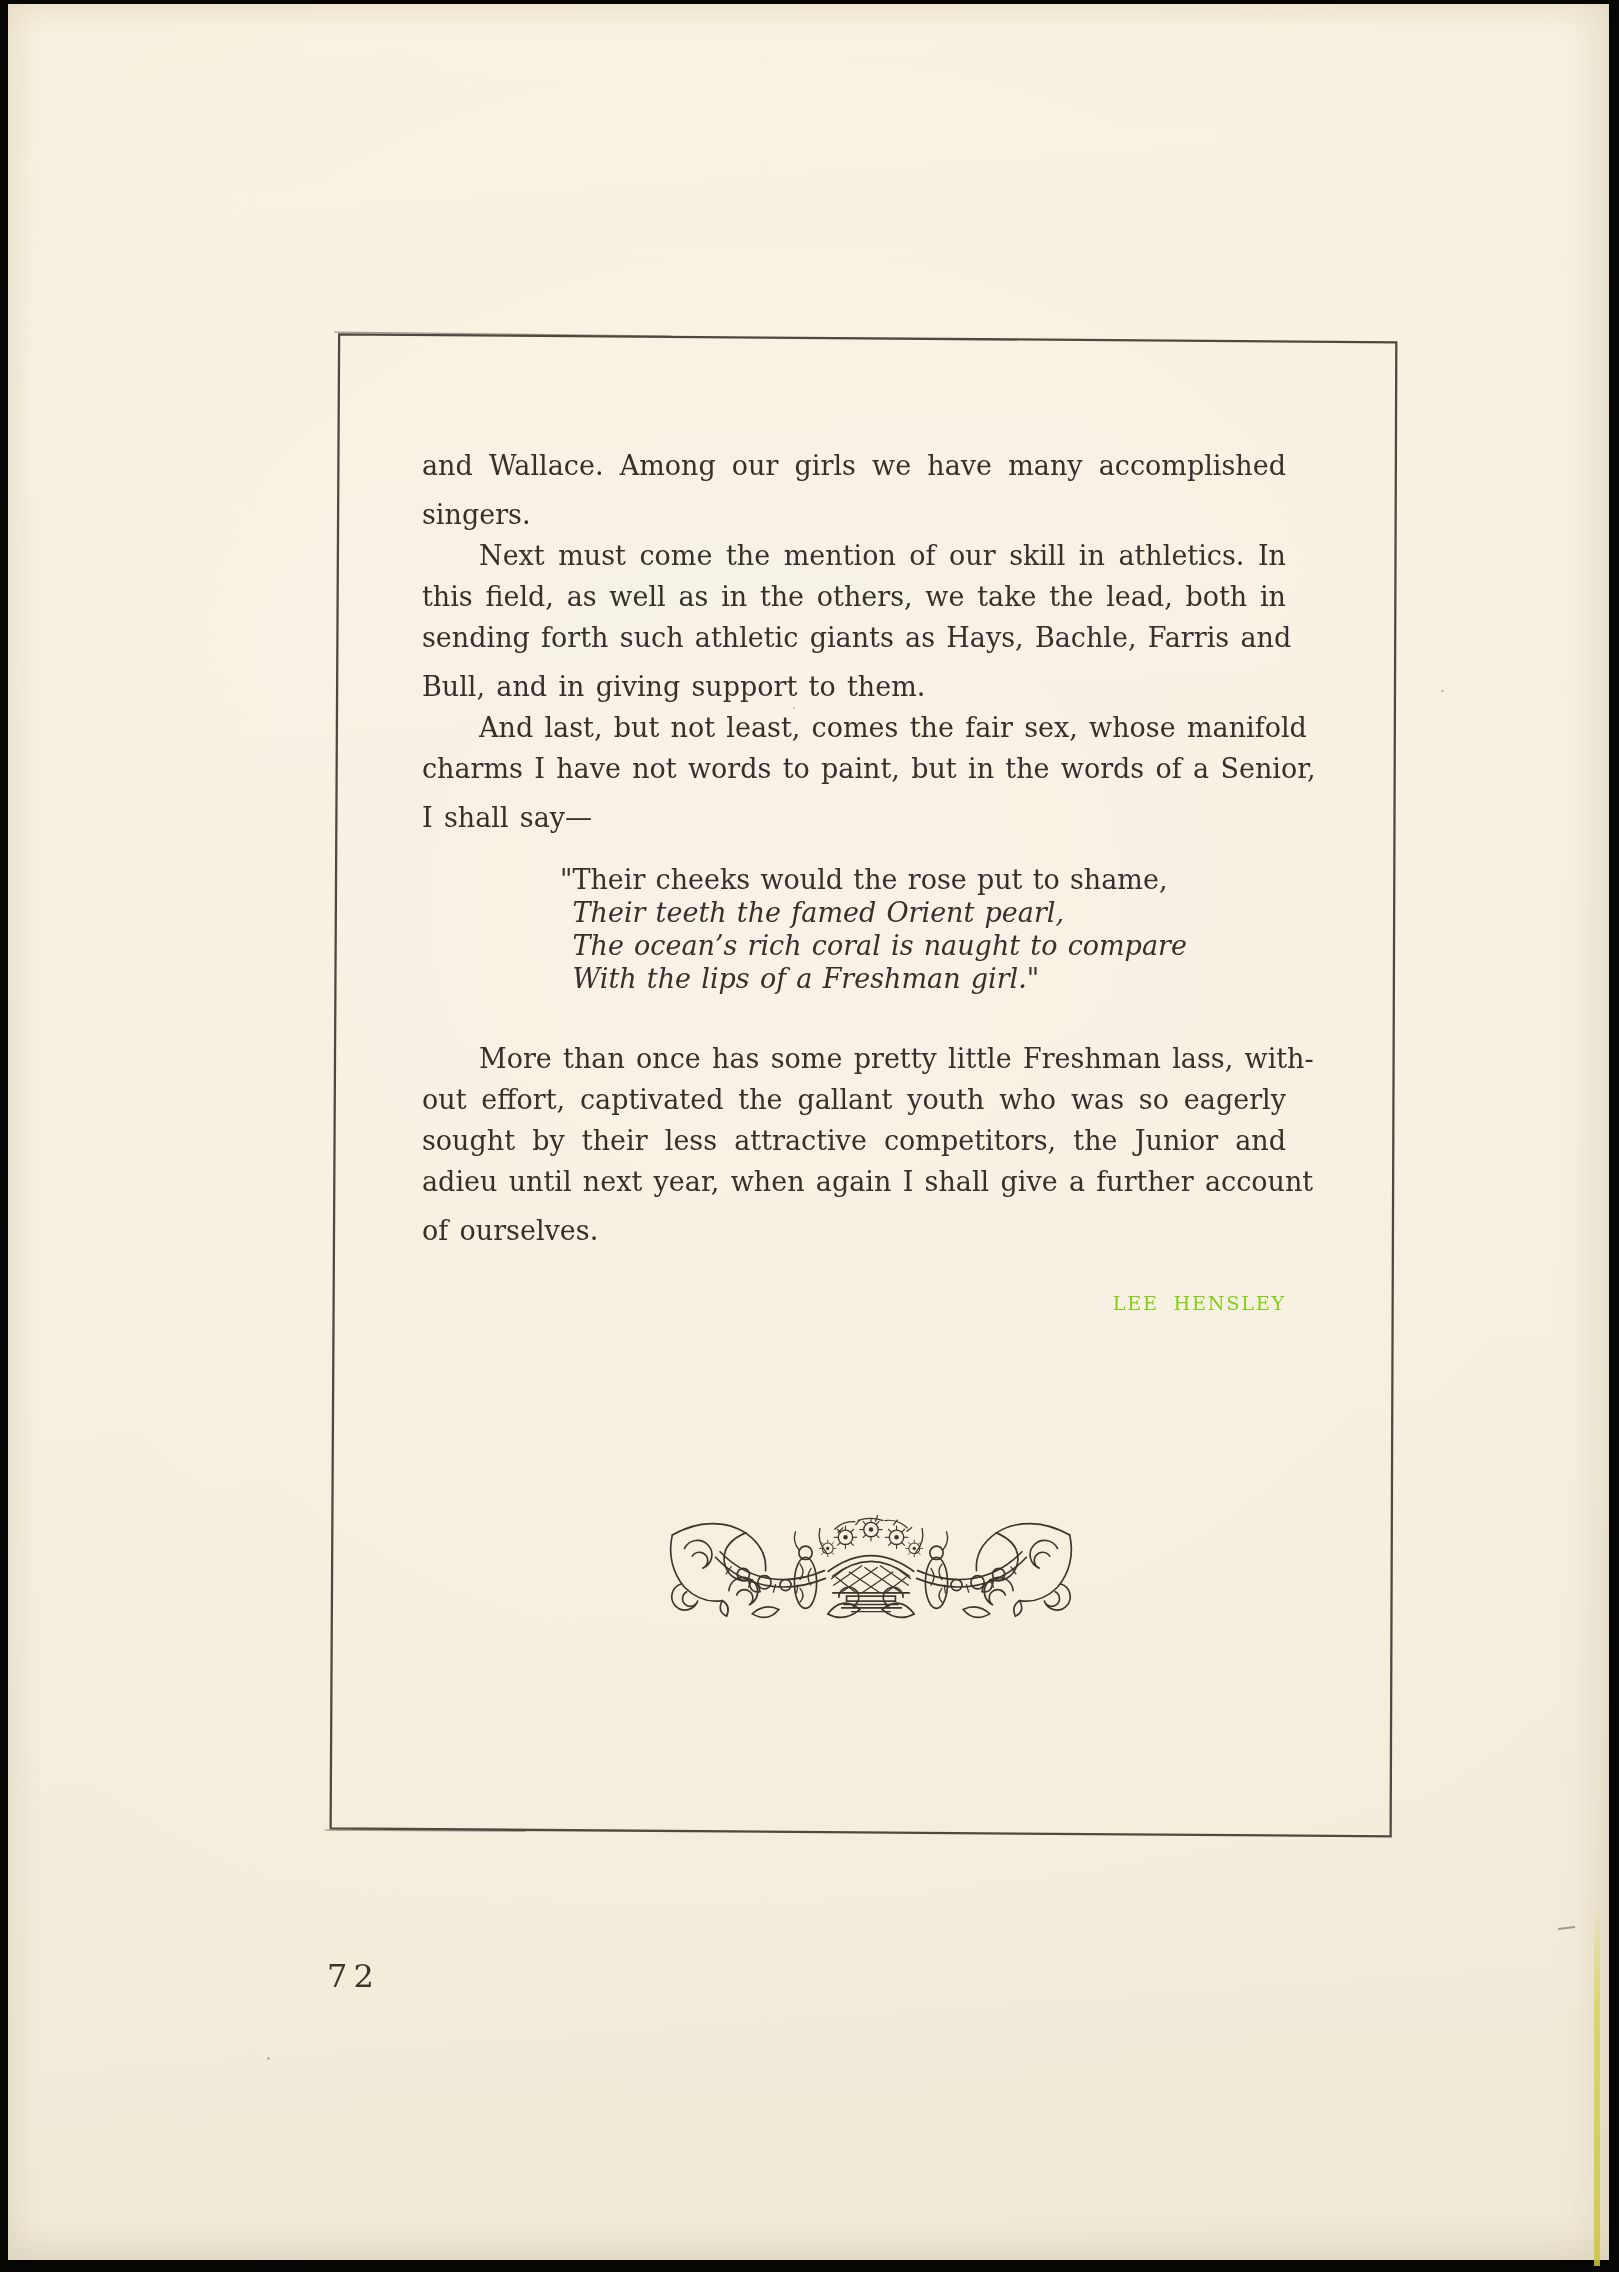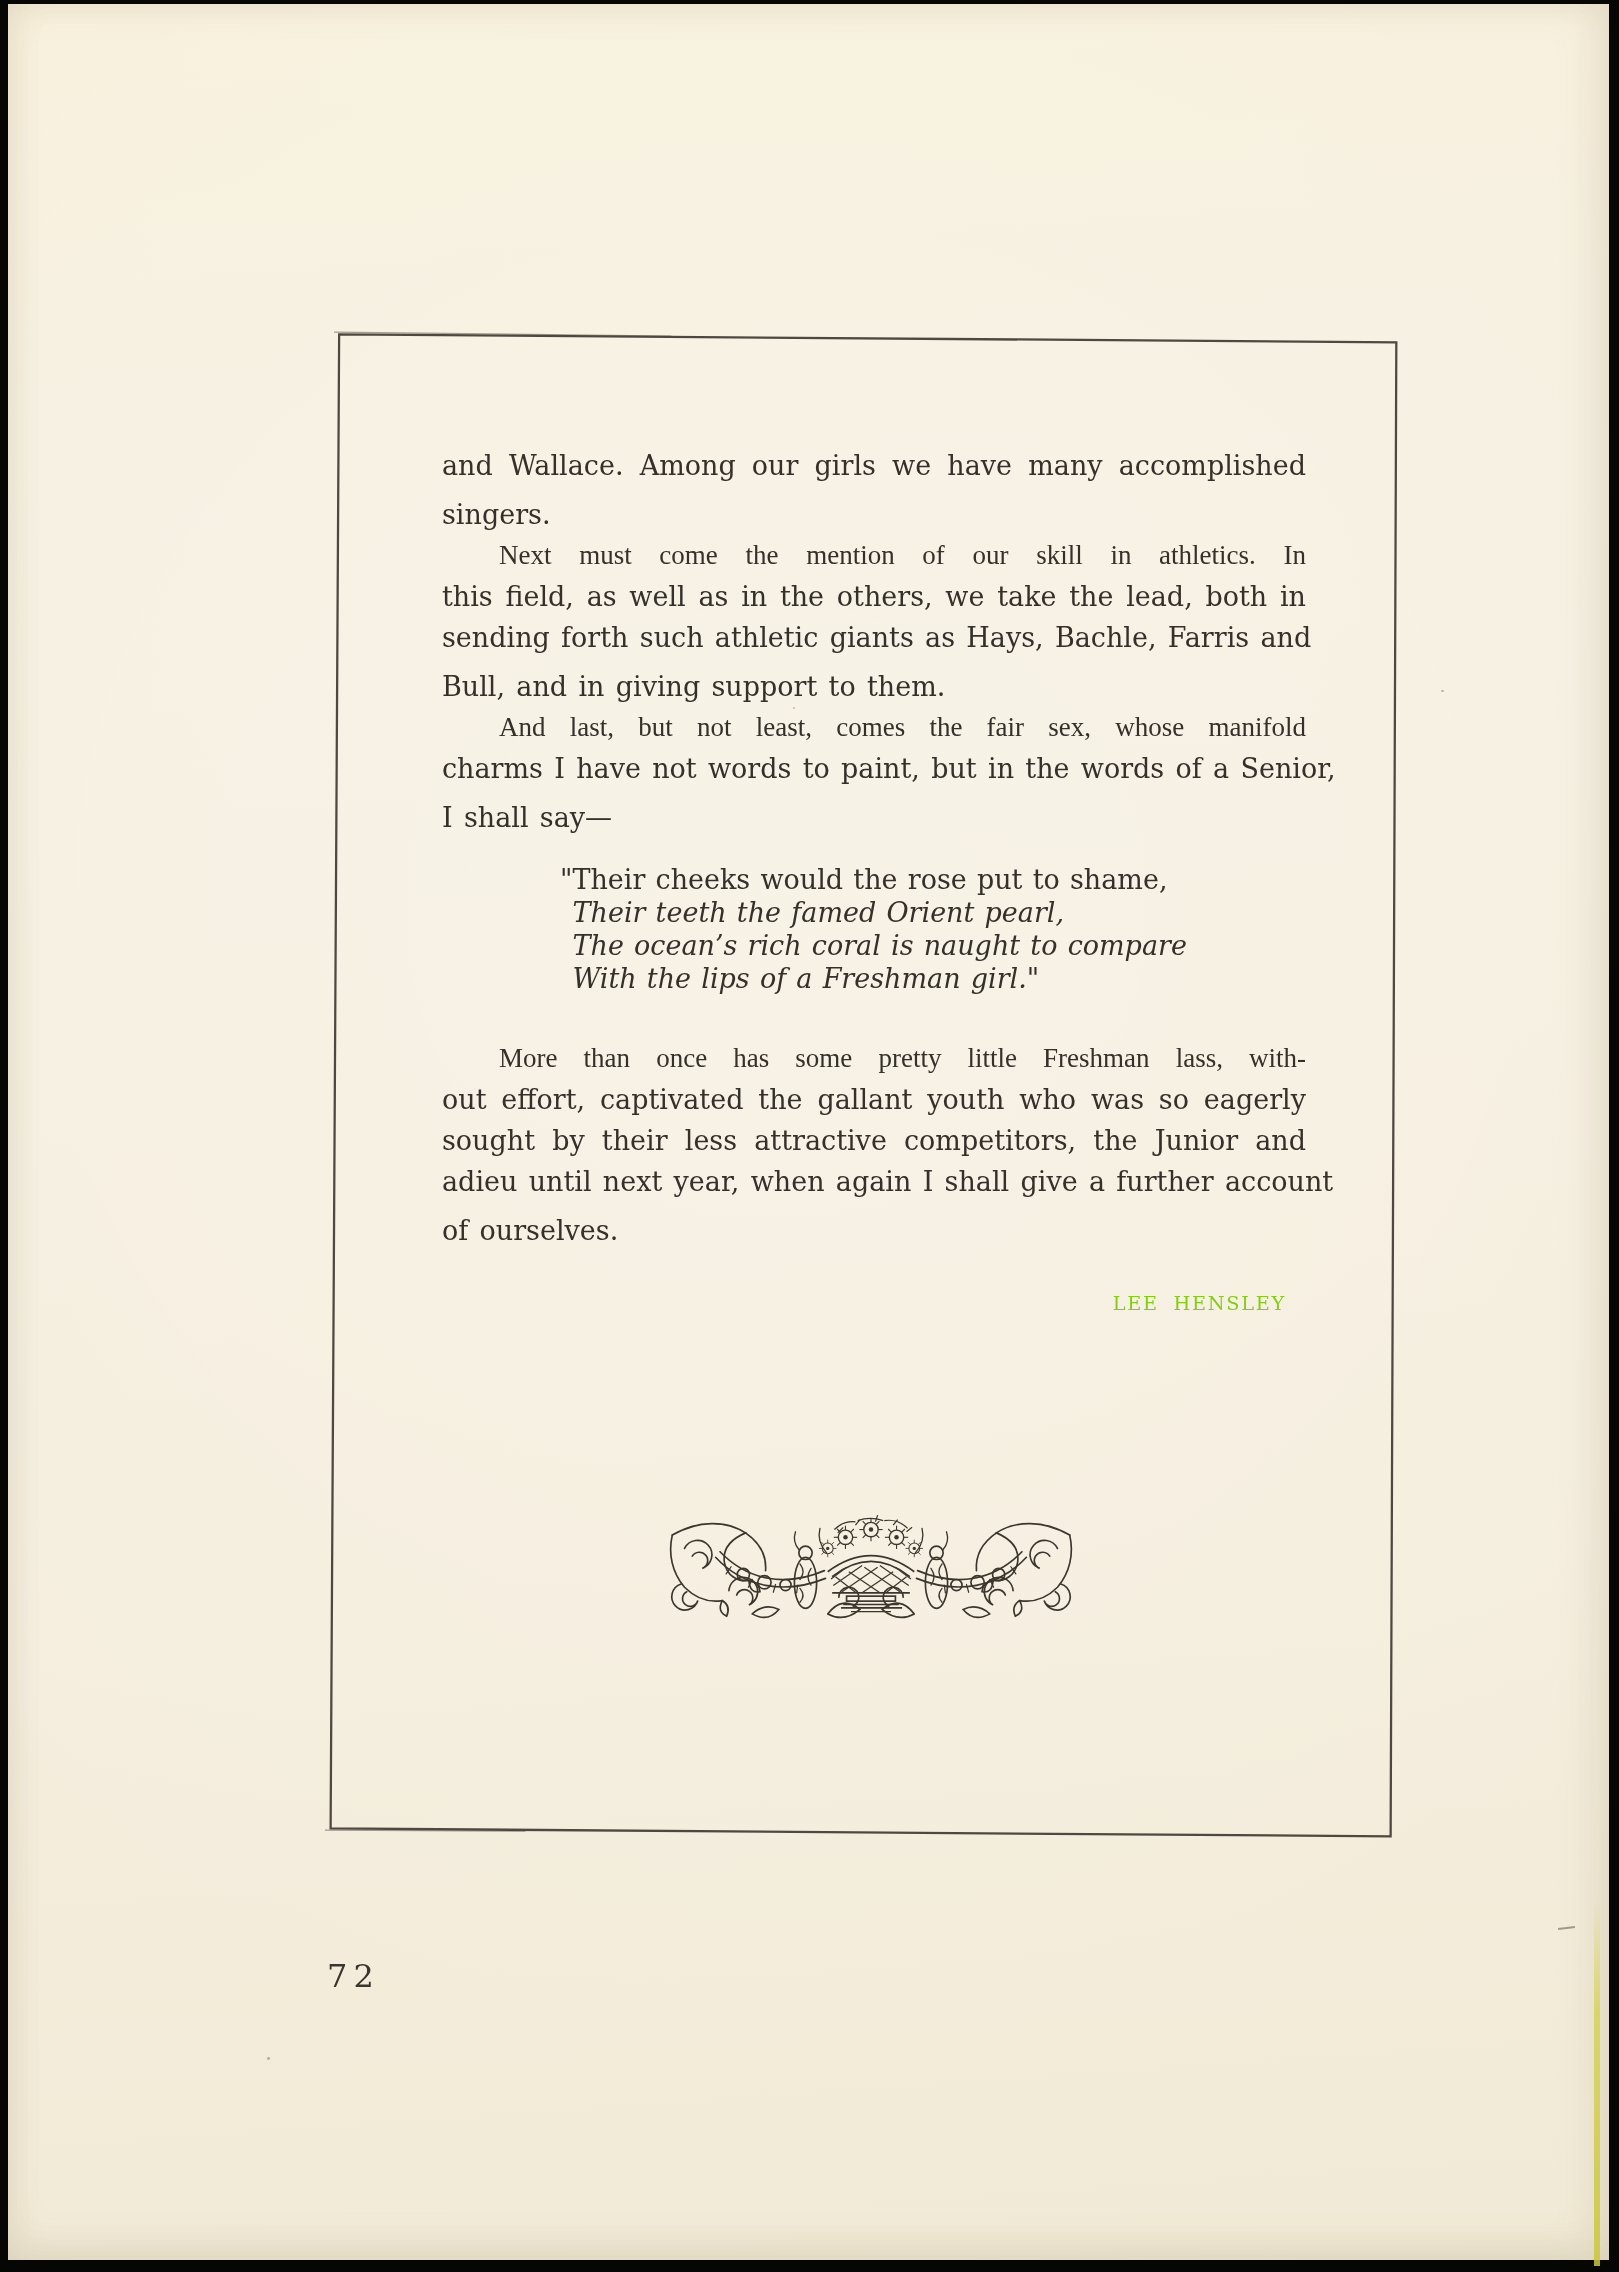--- a/index.html
+++ b/index.html
@@ -38,39 +38,39 @@
     height: 364px;
     background: linear-gradient(180deg, rgba(213,209,75,0) 0%, rgba(213,209,75,0.75) 30%, rgba(201,198,60,0.85) 100%);
   }
   svg.rule-frame {
     position: absolute;
     left: 0; top: 0;
     width: 1619px; height: 2273px;
   }
   .textcol {
     position: absolute;
-    left: 442px;
+    left: 422px;
     width: 864px;
     color: #35302a;
     font-size: 27px;
   }
   .tline {
     height: 41px;
     line-height: 41px;
     text-align: justify;
     text-align-last: justify;
     word-spacing: 0.10em;
     white-space: nowrap;
   }
   .tline.last {
     text-align: left;
     text-align-last: left;
     margin-top: 8px;
   }
-  .tline.ind { padding-left: 57px; font-family: Liberation Serif, serif; }
+  .tline.ind { padding-left: 57px; }
   .block-a { top: 445px; }
   .block-c { top: 1038px; }
   .poem {
     position: absolute;
     left: 560px;
     top: 863px;
     color: #35302a;
     font-size: 27px;
   }
   .pline {

